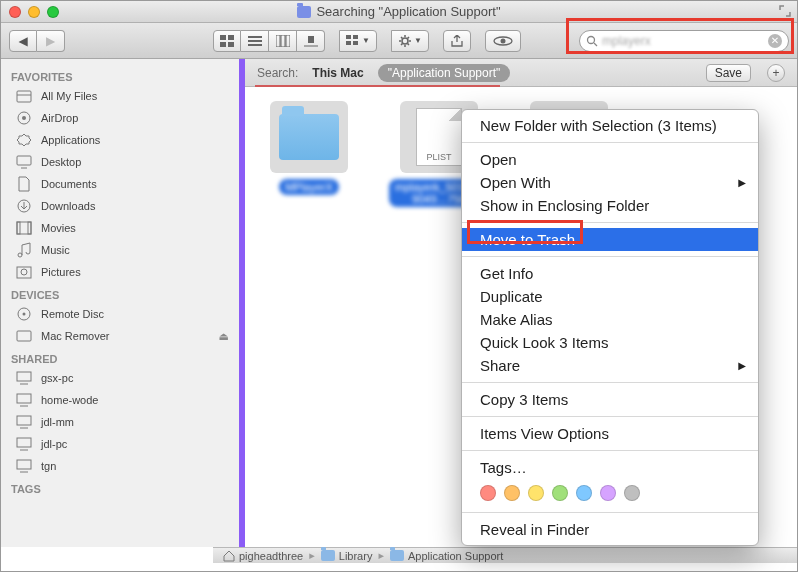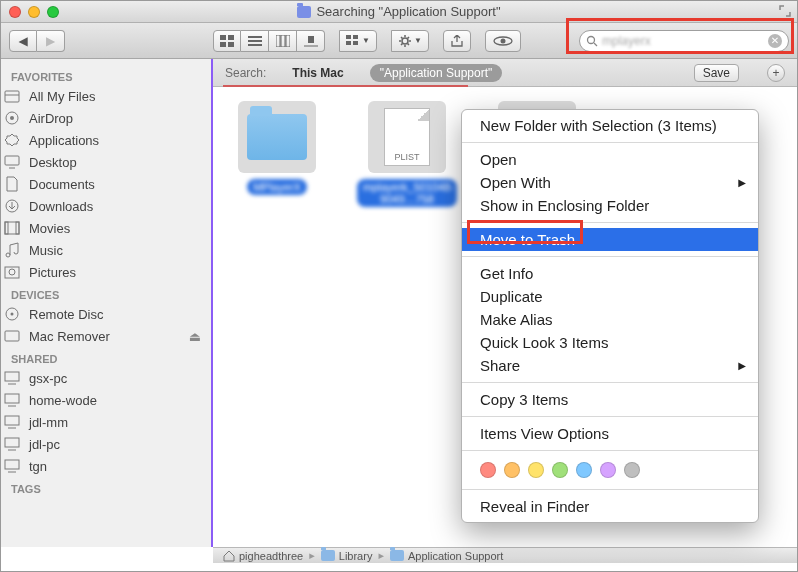--- a/index.html
+++ b/index.html
@@ -23,29 +23,29 @@
 .btn-group .tbtn:first-child{border-radius:4px 0 0 4px}
 .btn-group .tbtn:last-child{border-radius:0 4px 4px 0}
 .tbtn.single{border-radius:4px}
 .searchbox{margin-left:auto;width:210px;height:22px;background:#fff;border:1px solid #9f9f9f;border-radius:11px;display:flex;align-items:center;padding:0 6px;gap:4px;position:relative;}
 .searchbox input{border:none;outline:none;flex:1;font-size:12px;color:#aaa;}
 .search-clear{width:14px;height:14px;border-radius:50%;background:#b8b8b8;color:#fff;font-size:10px;display:flex;align-items:center;justify-content:center;}
 .red-box{position:absolute;border:3px solid #e63a2e;pointer-events:none;}
 
 
 .main{display:flex;height:calc(100% - 22px - 36px - 24px);}
-.sidebar{width:212px;background:#f0f0f0;border-right:2px solid #8b5cf6;overflow-y:auto;padding:6px 0;}
+.sidebar{width:244px;background:#f0f0f0;border-right:6px solid #8b5cf6;overflow-y:auto;padding:6px 0;}
 .sb-header{font-size:11px;color:#8a8a8a;font-weight:600;padding:6px 10px 2px;}
-.sb-item{display:flex;align-items:center;gap:8px;padding:3px 10px 3px 2px;font-size:13px;color:#424242;}
+.sb-item{display:flex;align-items:center;gap:8px;padding:3px 10px 3px 14px;font-size:11px;color:#424242;}
 .sb-icon{width:18px;height:16px;display:flex;align-items:center;justify-content:center;color:#7a7a7a;}
 .sb-eject{margin-left:auto;color:#888;}
 
 
 .content{flex:1;display:flex;flex-direction:column;}
-.scopebar{height:28px;background:linear-gradient(#e8e8e8,#d8d8d8);border-bottom:1px solid #b8b8b8;display:flex;align-items:center;padding:0 12px;font-size:12px;gap:22px;}
+.scopebar{height:28px;background:linear-gradient(#e8e8e8,#d8d8d8);border-bottom:1px solid #b8b8b8;display:flex;align-items:center;padding:0 12px;font-size:12px;gap:10px;}
 .scope-label{color:#6b6b6b;}
 .scope-tab{color:#333;padding:2px 4px;}
 .scope-tab.bold{font-weight:700;}
 .scope-pill{background:#9b9b9b;color:#fff;padding:2px 10px;border-radius:10px;font-size:12px;}
 .scope-underline{position:absolute;height:2px;background:#d15a5a;}
 .savebtn{margin-left:auto;font-size:12px;color:#333;background:linear-gradient(#fdfdfd,#e3e3e3);border:1px solid #a8a8a8;border-radius:4px;height:18px;padding:0 8px;display:flex;align-items:center;}
 .addbtn{width:18px;height:18px;border-radius:50%;background:linear-gradient(#fdfdfd,#d8d8d8);border:1px solid #a8a8a8;display:flex;align-items:center;justify-content:center;font-size:12px;color:#555;margin-left:6px;}
 
 
 .files{flex:1;background:#fff;padding:14px 20px;display:flex;gap:42px;position:relative;}
@@ -407,20 +407,21 @@
   <div class="mi">Get Info</div>
   <div class="mi">Duplicate</div>
   <div class="mi">Make Alias</div>
   <div class="mi">Quick Look 3 Items</div>
   <div class="mi submenu">Share</div>
   <div class="msep"></div>
   <div class="mi">Copy 3 Items</div>
   <div class="msep"></div>
   <div class="mi">Items View Options</div>
   <div class="msep"></div>
+  <div class="mi">Tags…</div>
   <div class="tagdots">
     <div class="dot" style="background:#ff8a80"></div>
     <div class="dot" style="background:#ffc166"></div>
     <div class="dot" style="background:#ffe36b"></div>
     <div class="dot" style="background:#a0e07a"></div>
     <div class="dot" style="background:#7fc8ff"></div>
     <div class="dot" style="background:#d6a3ff"></div>
     <div class="dot" style="background:#bfbfbf"></div>
   </div>
   <div class="msep"></div>

